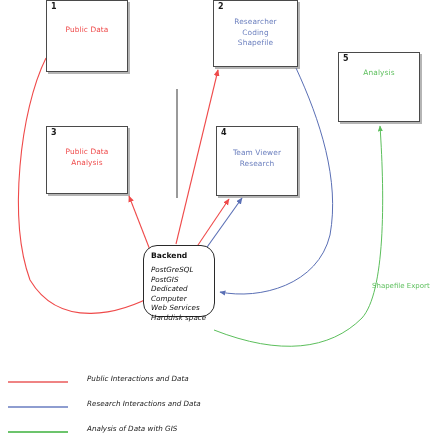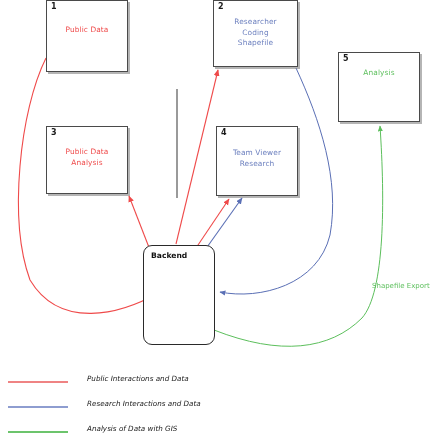--- a/index.html
+++ b/index.html
@@ -28,24 +28,24 @@
     font-size:7.4px;
     line-height:10.5px;
     letter-spacing:.1px;
   }
   #node1 .caption,#node3 .caption{color:#ef4a4a;}
   #node2 .caption,#node4 .caption{color:#6b7fbe;}
   #node5 .caption{color:#5cbf5c;}
 
   #backend{
     position:absolute;
-    left:143px;top:245px;width:72px;height:100px;
+    left:143px;top:245px;width:72px;height:72px;
     background:#ffffff;
     border:1.3px solid #2a2a2a;
-    border-radius:9px;
+    border-radius:14px;
     box-sizing:border-box;
     padding:5px 0 0 7px;
   }
   #backend .btitle{
     font-size:7.6px;font-weight:bold;color:#111;
     font-family:"DejaVu Sans","Liberation Sans",sans-serif;
     margin-bottom:5px;
   }
   #backend .blist{
     font-size:7.2px;font-style:italic;color:#111;line-height:9.6px;
@@ -138,20 +138,28 @@
 
   <div class="node" id="node5" style="left:338px;top:52px;width:82px;height:70px;">
     <span class="num">5</span>
     <div class="caption" style="top:15px;">
       <div>Analysis</div>
     </div>
   </div>
 
   <div id="backend">
     <div class="btitle">Backend</div>
+    <div class="blist">
+      <div>PostGreSQL</div>
+      <div>PostGIS</div>
+      <div>Dedicated</div>
+      <div>Computer</div>
+      <div>Web Services</div>
+      <div>Harddisk space</div>
+    </div>
   </div>
 
   <div class="elabel" id="shapefile-label">Shapefile Export</div>
 
   <div id="legend">
     <div class="lrow" style="top:0px;">
       <div class="swatch" style="background:#ef8383;"></div>
       <div class="ltext">Public Interactions and Data</div>
     </div>
     <div class="lrow" style="top:25px;">

